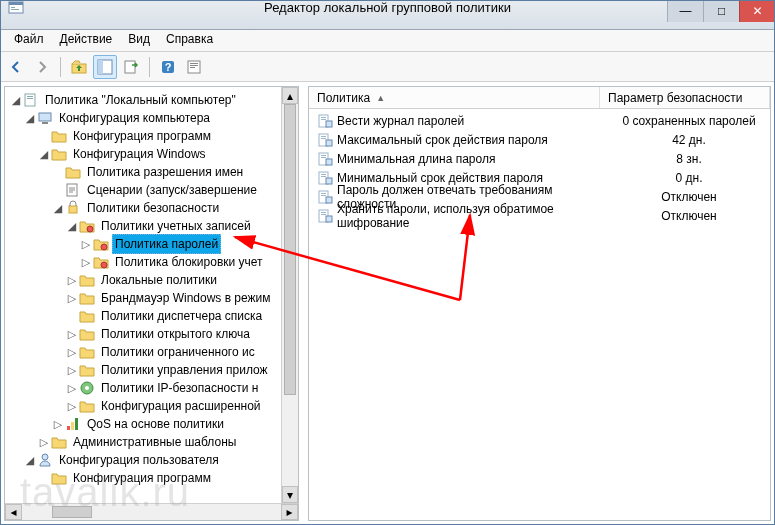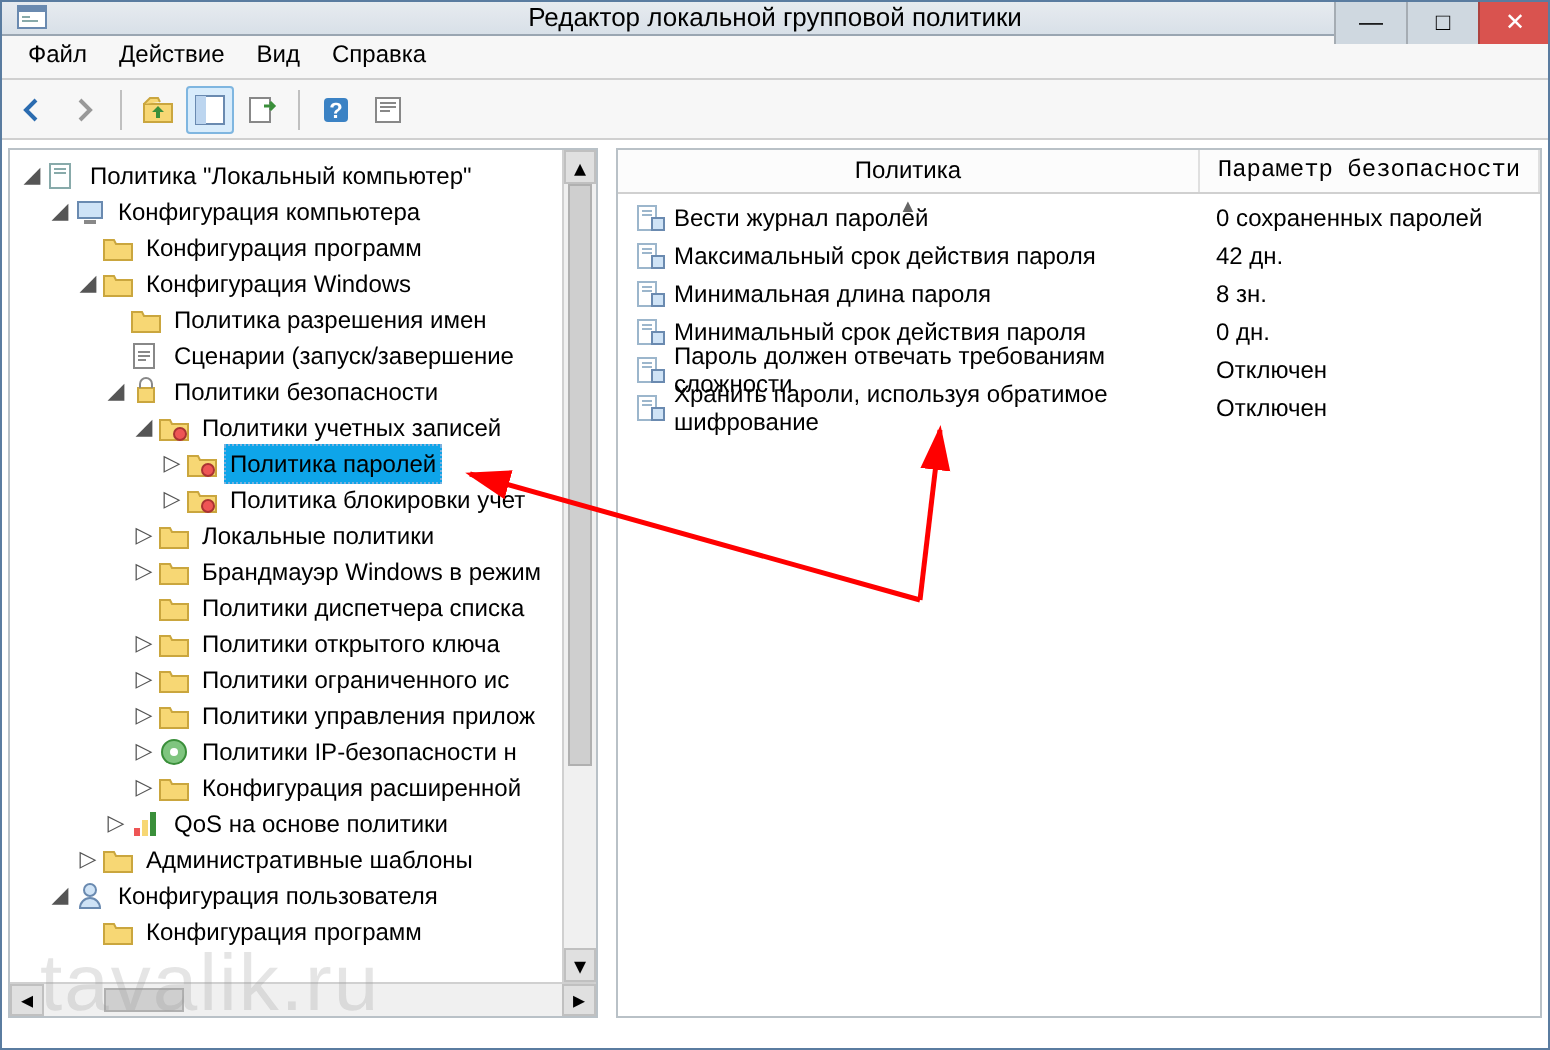--- a/index.html
+++ b/index.html
@@ -8,25 +8,24 @@
     font-family: "Segoe UI", Tahoma, sans-serif;
     font-size: 12px;
     background: #fff;
     width: 775px;
     height: 525px;
     overflow: hidden;
     position: relative;
   }
   
   .titlebar {
-    height: 18px;
+    height: 30px;
     background: linear-gradient(#e8ecf0, #d8e0e8);
     border-bottom: 1px solid #9aa6b2;
     display: flex;
-    align-items: center;
     position: relative;
   }
   .titlebar .ticon { margin-left: 8px; width:16px; height:16px;}
   .titlebar .title { position:absolute; left:0; right:0; text-align:center; font-size:13px;}
   .winbtns { position:absolute; right:0; top:0; display:flex;}
   .winbtn { width:36px; height:22px; display:flex; align-items:center; justify-content:center; border-left:1px solid rgba(0,0,0,.2); background:#cfd8e0;}
   .winbtn.close { background:#d9534f; color:#fff;}
   
   .menubar { height:22px; display:flex; align-items:flex-start; padding:0 6px; background:#f7f7f7; border-bottom:1px solid #d0d0d0;}
   .menubar span { padding:2px 8px; }
@@ -57,28 +56,28 @@
   
   .vscroll { position:absolute; right:0; top:0; bottom:17px; width:17px; background:#f0f0f0; border-left:1px solid #d0d0d0;}
   .vscroll .vbtn { height:17px; background:#e0e0e0; border:1px solid #c0c0c0; display:flex; align-items:center; justify-content:center;}
   .vscroll .thumb { position:absolute; top:17px; left:2px; right:2px; height:70%; background:#cfcfcf; border:1px solid #b0b0b0;}
   .hscroll { position:absolute; left:0; right:0; bottom:0; height:17px; background:#f0f0f0; border-top:1px solid #d0d0d0; display:flex;}
   .hscroll .hbtn { width:17px; background:#e0e0e0; border:1px solid #c0c0c0; display:flex; align-items:center; justify-content:center;}
   .hscroll .track { flex:1; position:relative;}
   .hscroll .hthumb { position:absolute; left:30px; top:2px; bottom:2px; width:40px; background:#cfcfcf; border:1px solid #b0b0b0;}
   
   .listhdr { display:flex; height:22px; border-bottom:1px solid #d0d0d0; background:#fcfcfc;}
-  .listhdr .col { padding:3px 8px; border-right:1px solid #e0e0e0; display:flex; align-items:center; gap:6px;flex-direction:column;}
+  .listhdr .col { padding:3px 8px; border-right:1px solid #e0e0e0; display:flex; align-items:center; gap:6px;}
   .col1 { flex:1;}
-  .col2 { width:170px;font-family:Liberation Mono, monospace;}
+  .col2 { width:170px;}
   .sortarrow { font-size:9px; color:#666;}
   .rows { padding:2px 0;}
   .row { display:flex; height:19px; align-items:center;}
   .row .c1 { flex:1; padding-left:8px; display:flex; align-items:center; gap:4px;}
-  .row .c2 { width:170px; padding-left:8px;}
+  .row .c2 { width:170px; padding-left:8px;text-align:center;}
   .policyicon { width:16px; height:16px; display:inline-flex;}
   
   .arrows { position:absolute; pointer-events:none; left:0; top:0; width:775px; height:525px;}
   
   .watermark { position:absolute; left:20px; bottom:10px; font-size:40px; color:rgba(150,150,150,.25); font-family:Arial,sans-serif; letter-spacing:1px; user-select:none;}
   
   .outer { position:absolute; inset:0; border:1px solid #5a7ca0; pointer-events:none;}
 </style>
 </head>
 <body>

